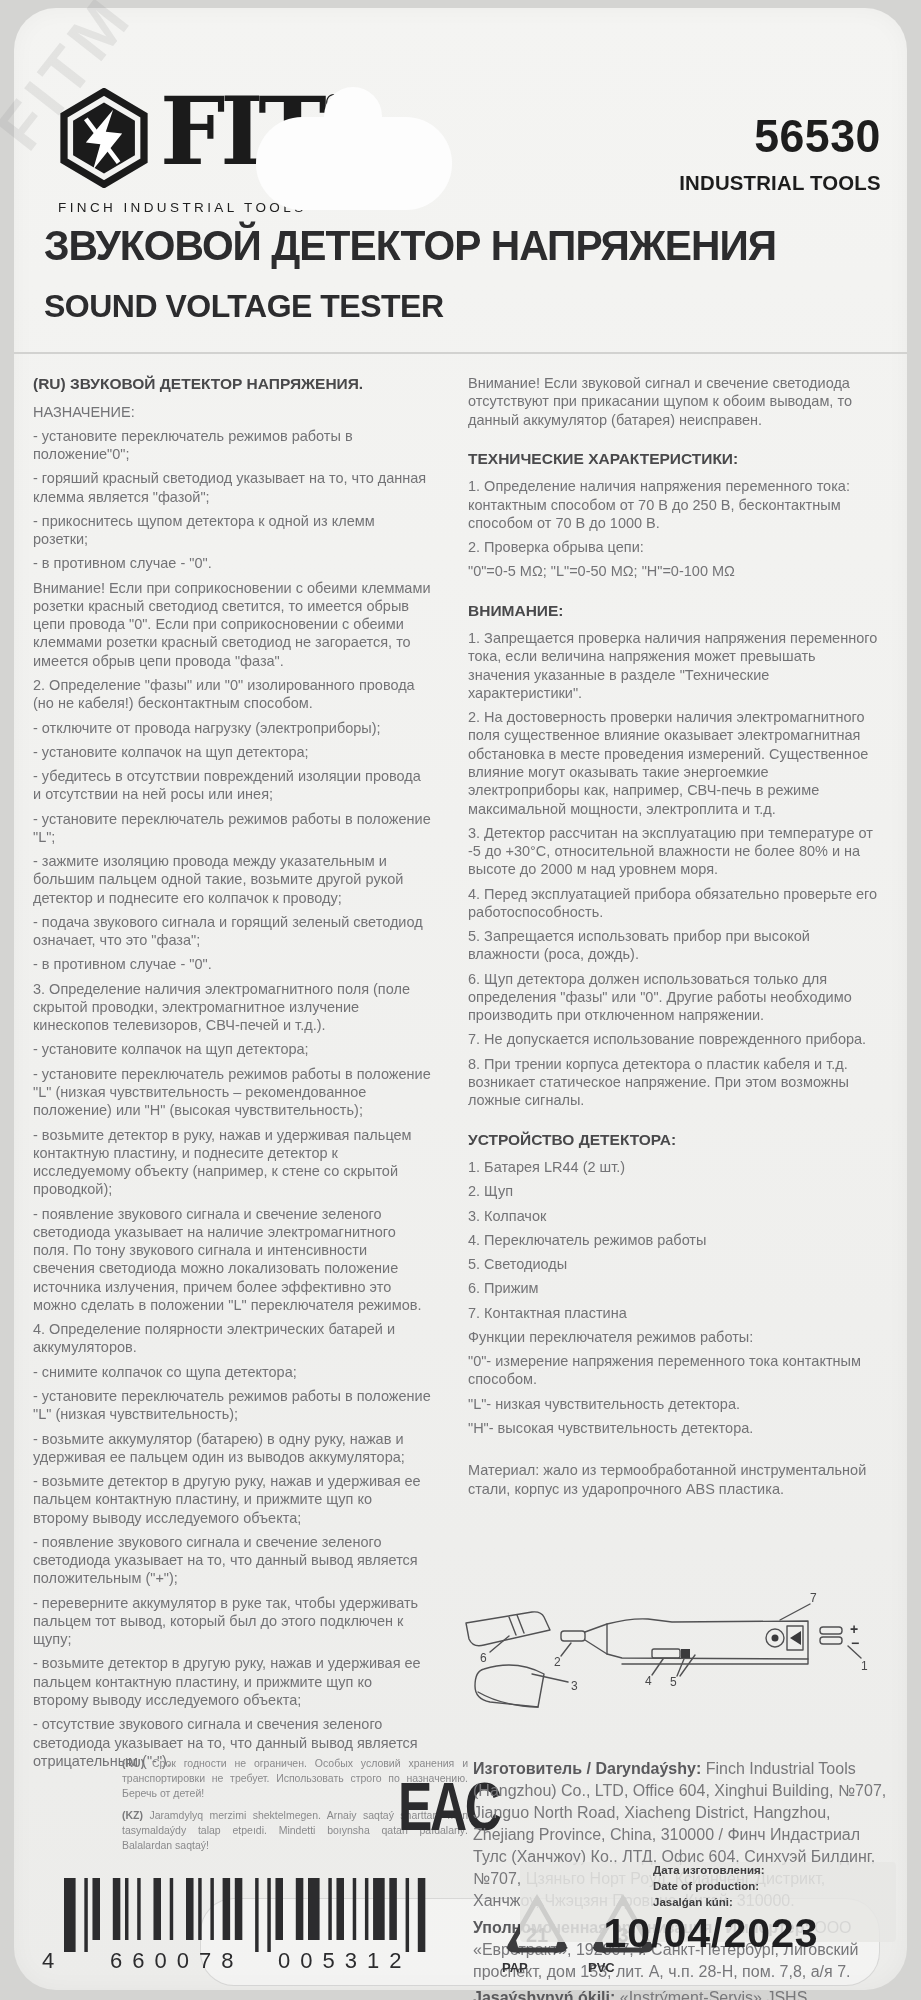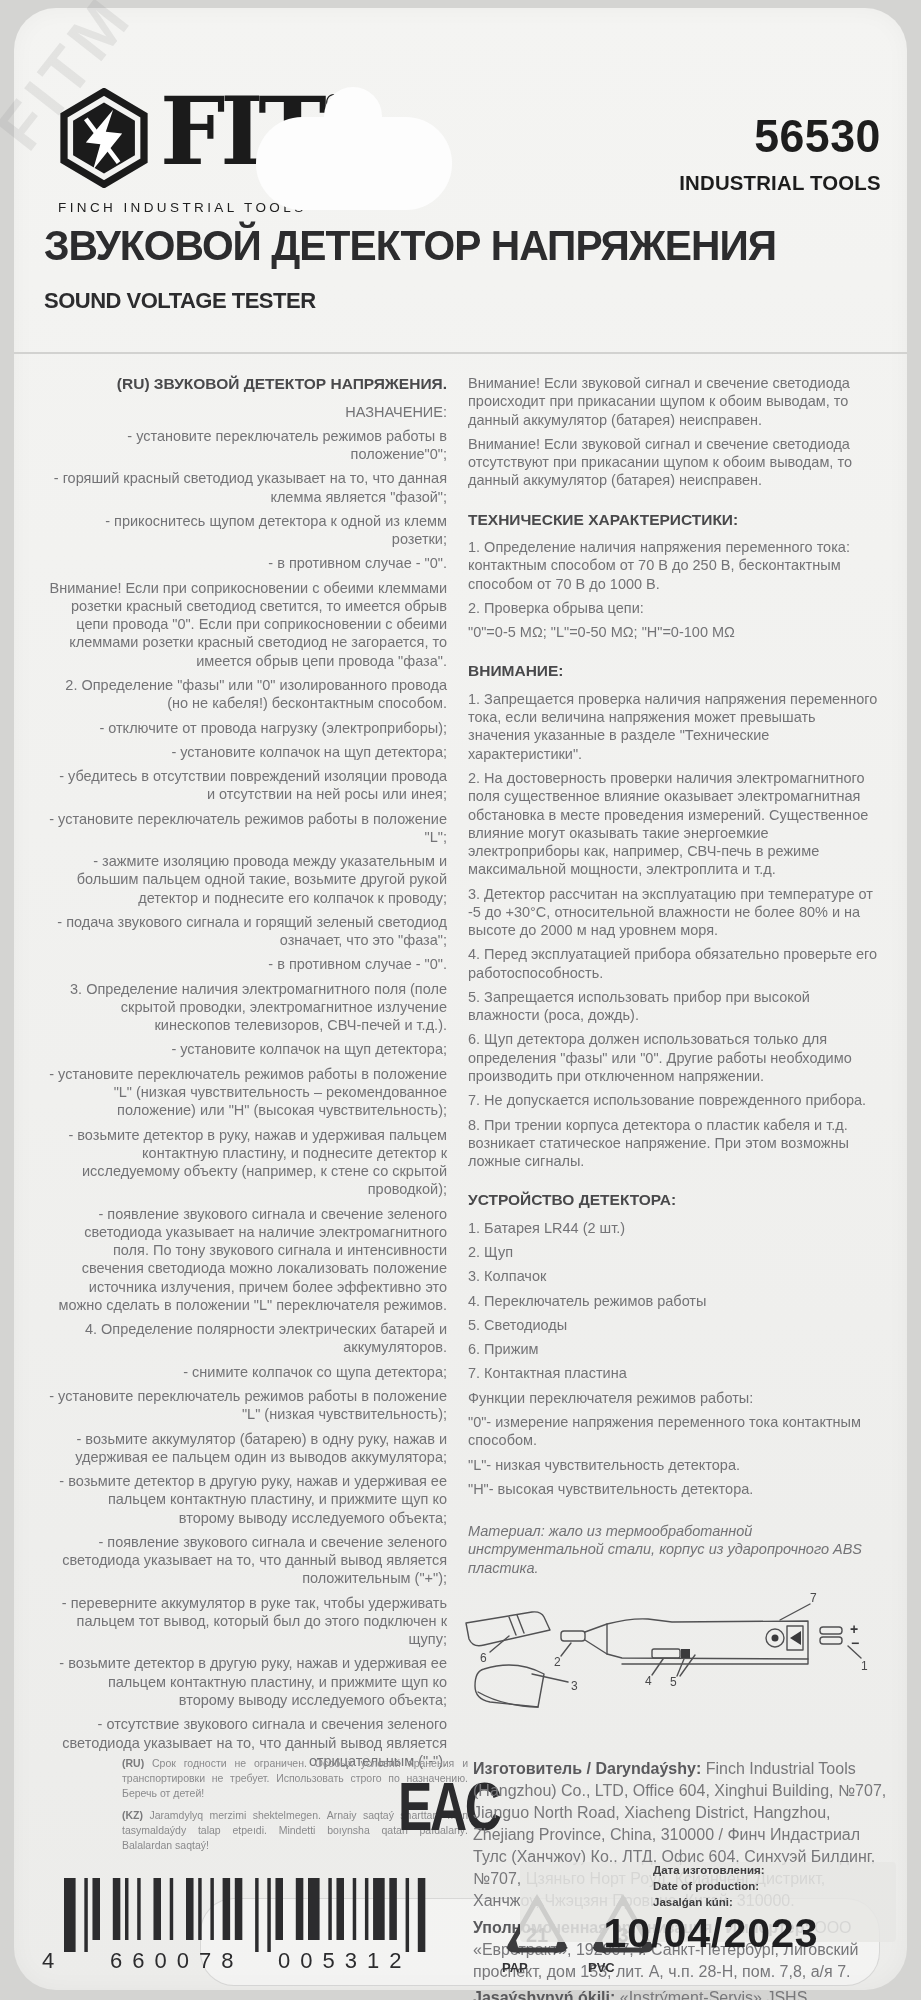--- a/index.html
+++ b/index.html
@@ -46,33 +46,33 @@
   .sku-block{position:absolute;right:40px;top:108px;text-align:right;}
   .sku{font-size:47px;font-weight:bold;color:#1d1d1d;letter-spacing:0.5px;transform:scaleX(0.95);transform-origin:right;}
   .sku-sub{font-size:21px;font-weight:bold;color:#1d1d1d;margin-top:8px;letter-spacing:0.2px;transform:scaleX(0.97);transform-origin:right;}
   .title{
     position:absolute;left:44px;top:222px;width:840px;
     font-size:42px;font-weight:bold;color:#2c2c2e;letter-spacing:-1px;
     transform:scaleX(0.97);transform-origin:left;
   }
   .subtitle{
     position:absolute;left:44px;top:288px;
-    font-size:22px;font-weight:bold;color:#2c2c2e;letter-spacing:-0.5px;
+    font-size:32px;font-weight:bold;color:#2c2c2e;letter-spacing:-0.5px;
   }
   .rule{position:absolute;left:14px;top:352px;width:893px;height:2px;background:#d2d2d0;}
   
   .col{position:absolute;top:374px;font-size:14.5px;line-height:1.26;color:#737376;}
-  .col-left{left:49px;width:398px;text-align:right;}
+  .col-left{left:33px;width:398px;}
   .col-right{left:468px;width:412px;}
   .col .p{margin:0 0 6px 0;}
   .col .h{
     font-weight:bold;color:#49494b;font-size:15.5px;margin:20px 0 9px 0;
   }
   .col .h:first-child{margin-top:0;}
-  .col .pgap{margin:24px 0 20px 0;font-style:italic;}
+  .col .pgap{margin:24px 0 20px 0;}
   
   .diagram{position:absolute;left:420px;top:1586px;width:480px;height:180px;}
   .diagram svg{width:100%;height:100%;}
   .dg-line{stroke:#515153;stroke-width:1.4;fill:none;stroke-linejoin:round;stroke-linecap:round;}
   .dg-fill{fill:#3a3a3c;stroke:none;}
   .dg-num{font-size:12px;fill:#49494b;font-family:"Liberation Sans",sans-serif;}
   .dg-pm{font-size:14px;font-weight:bold;fill:#3a3a3c;font-family:"Liberation Sans",sans-serif;}
   
   .smallprint{
     position:absolute;left:122px;top:1756px;width:346px;
@@ -171,21 +171,20 @@
     <div class="p">- снимите колпачок со щупа детектора;</div>
     <div class="p">- установите переключатель режимов работы в положение "L" (низкая чувствительность);</div>
     <div class="p">- возьмите аккумулятор (батарею) в одну руку, нажав и удерживая ее пальцем один из выводов аккумулятора;</div>
     <div class="p">- возьмите детектор в другую руку, нажав и удерживая ее пальцем контактную пластину, и прижмите щуп ко второму выводу исследуемого объекта;</div>
     <div class="p">- появление звукового сигнала и свечение зеленого светодиода указывает на то, что данный вывод является положительным ("+");</div>
     <div class="p">- переверните аккумулятор в руке так, чтобы удерживать пальцем тот вывод, который был до этого подключен к щупу;</div>
     <div class="p">- возьмите детектор в другую руку, нажав и удерживая ее пальцем контактную пластину, и прижмите щуп ко второму выводу исследуемого объекта;</div>
     <div class="p">- отсутствие звукового сигнала и свечения зеленого светодиода указывает на то, что данный вывод является отрицательным ("-").</div>
   </div>
 <div class="col col-right">
-    <div class="p">Внимание! Если звуковой сигнал и свечение светодиода происходит при прикасании щупом к обоим выводам, то данный аккумулятор (батарея) неисправен.</div>
     <div class="p">Внимание! Если звуковой сигнал и свечение светодиода отсутствуют при прикасании щупом к обоим выводам, то данный аккумулятор (батарея) неисправен.</div>
     <div class="h">ТЕХНИЧЕСКИЕ ХАРАКТЕРИСТИКИ:</div>
     <div class="p">1. Определение наличия напряжения переменного тока: контактным способом от 70 В до 250 В, бесконтактным способом от 70 В до 1000 В.</div>
     <div class="p">2. Проверка обрыва цепи:</div>
     <div class="p">"0"=0-5 MΩ; "L"=0-50 MΩ; "H"=0-100 MΩ</div>
     <div class="h">ВНИМАНИЕ:</div>
     <div class="p">1. Запрещается проверка наличия напряжения переменного тока, если величина напряжения может превышать значения указанные в разделе "Технические характеристики".</div>
     <div class="p">2. На достоверность проверки наличия электромагнитного поля существенное влияние оказывает электромагнитная обстановка в месте проведения измерений. Существенное влияние могут оказывать такие энергоемкие электроприборы как, например, СВЧ-печь в режиме максимальной мощности, электроплита и т.д.</div>
     <div class="p">3. Детектор рассчитан на эксплуатацию при температуре от -5 до +30°С, относительной влажности не более 80% и на высоте до 2000 м над уровнем моря.</div>
     <div class="p">4. Перед эксплуатацией прибора обязательно проверьте его работоспособность.</div>

